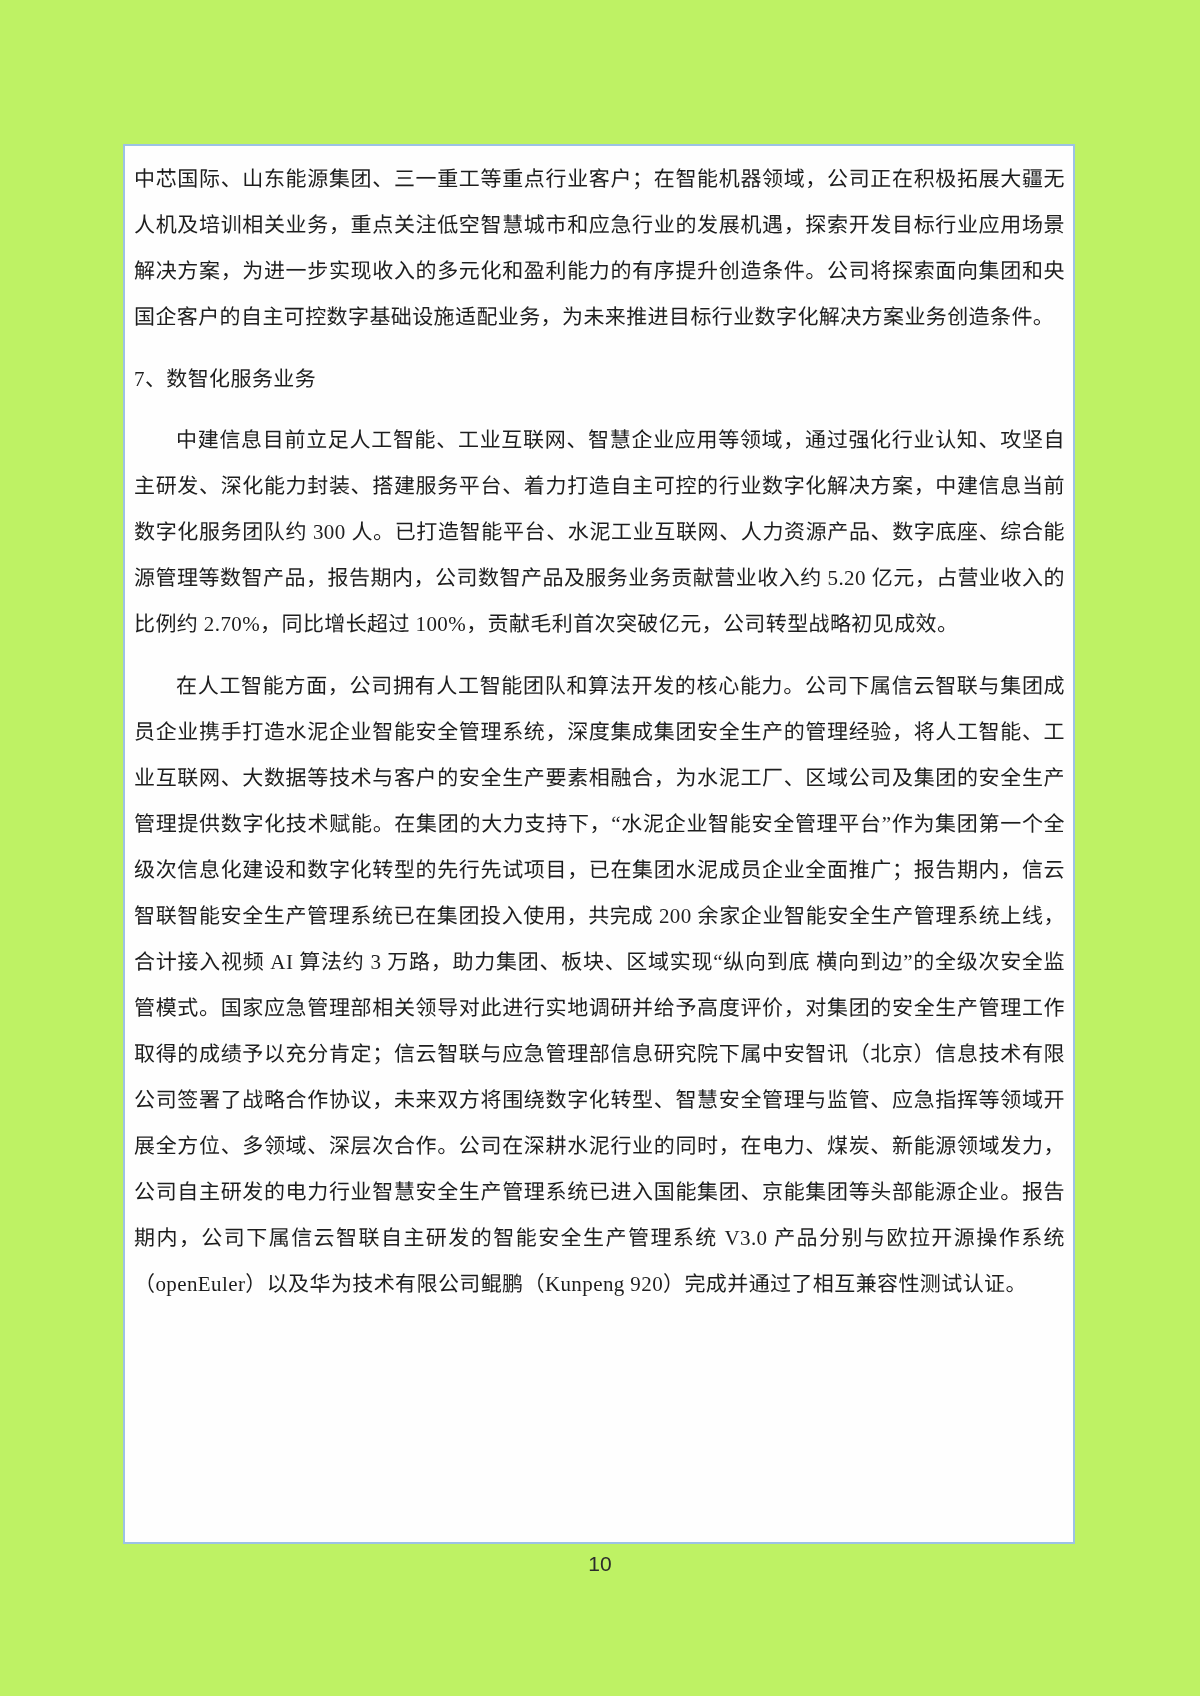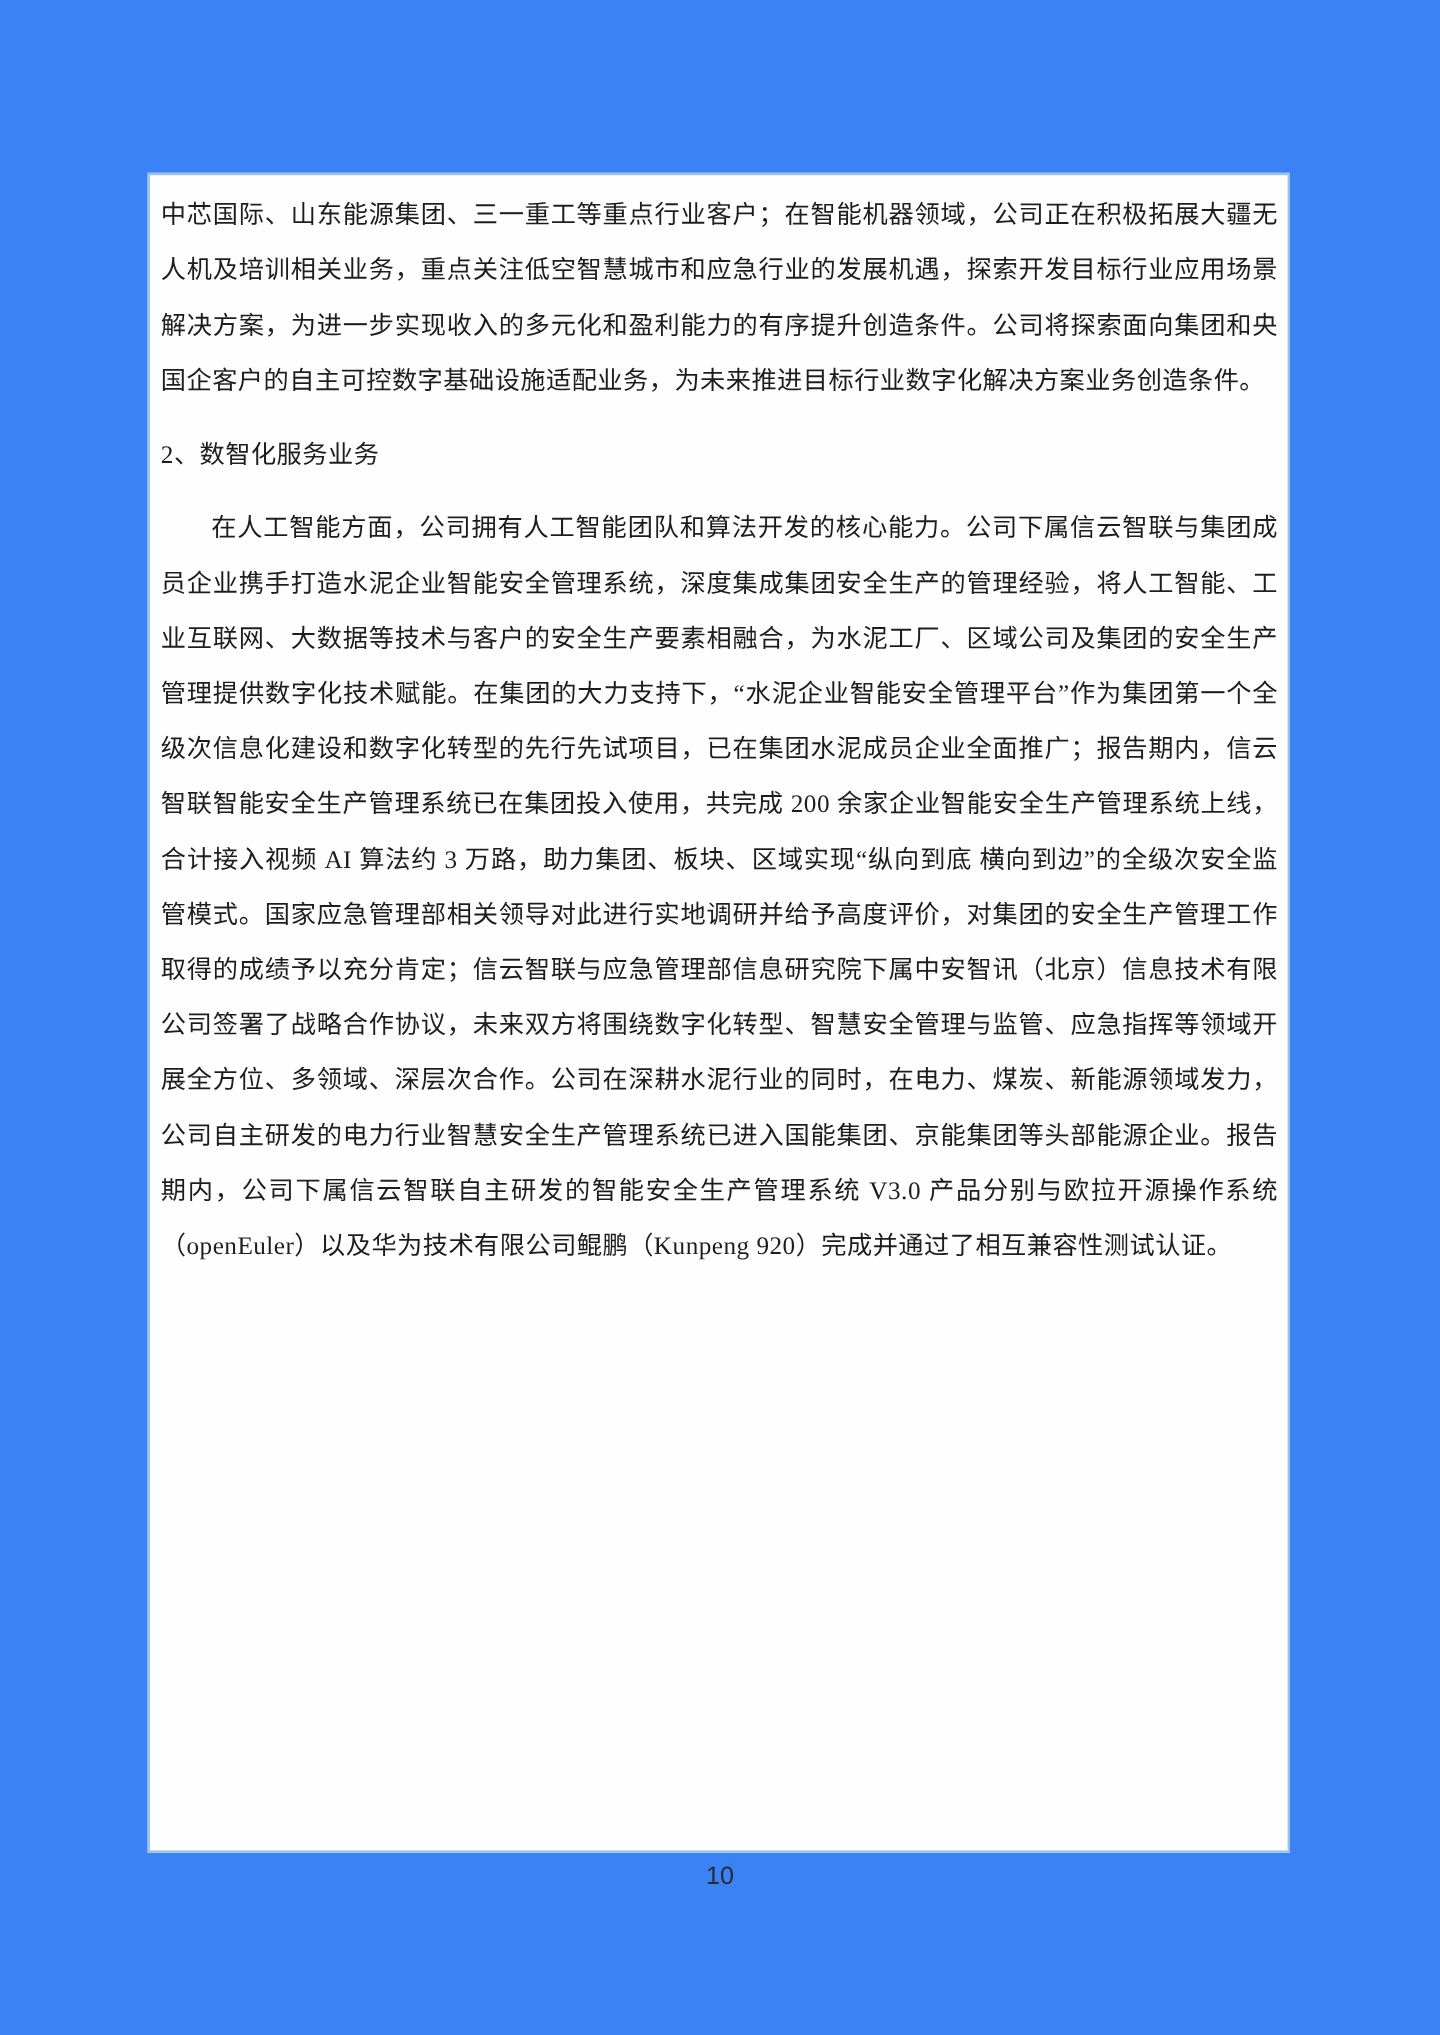--- a/index.html
+++ b/index.html
@@ -4,21 +4,21 @@
 <style>
   html, body {
     margin: 0;
     padding: 0;
     background: #ffffff;
   }
   .page {
     position: relative;
     width: 1200px;
     height: 1696px;
-    background: #3b82f6;
+    background: #bef264;
     font-family: "Liberation Serif", "DejaVu Serif", serif;
     overflow: hidden;
   }
   .content-box {
     position: absolute;
     left: 123px;
     top: 144px;
     width: 952px;
     height: 1400px;
     box-sizing: border-box;
@@ -62,22 +62,23 @@
 </style>
 </head>
 <body>
 
 <div class="page">
 
   <div class="content-box">
     <p class="continuation">中芯国际、山东能源集团、三一重工等重点行业客户；在智能机器领域，公司正在积极拓展大疆无人机及培训相关业务，重点关注低空智慧城市和应急行业的发展机遇，探索开发目标行业应用场景解决方案，为进一步实现收入的多元化和盈利能力的有序提升创造条件。公司将探索面向集团和央国企客户的自主可控数字基础设施适配业务，为未来推进目标行业数字化解决方案业务创造条件。</p>
 
 
-    <p class="heading">2、数智化服务业务</p>
+    <p class="heading">7、数智化服务业务</p>
 
 
+    <p class="indented">中建信息目前立足人工智能、工业互联网、智慧企业应用等领域，通过强化行业认知、攻坚自主研发、深化能力封装、搭建服务平台、着力打造自主可控的行业数字化解决方案，中建信息当前数字化服务团队约 300 人。已打造智能平台、水泥工业互联网、人力资源产品、数字底座、综合能源管理等数智产品，报告期内，公司数智产品及服务业务贡献营业收入约 5.20 亿元，占营业收入的比例约 2.70%，同比增长超过 100%，贡献毛利首次突破亿元，公司转型战略初见成效。</p>
 
     <p class="indented">在人工智能方面，公司拥有人工智能团队和算法开发的核心能力。公司下属信云智联与集团成员企业携手打造水泥企业智能安全管理系统，深度集成集团安全生产的管理经验，将人工智能、工业互联网、大数据等技术与客户的安全生产要素相融合，为水泥工厂、区域公司及集团的安全生产管理提供数字化技术赋能。在集团的大力支持下，“水泥企业智能安全管理平台”作为集团第一个全级次信息化建设和数字化转型的先行先试项目，已在集团水泥成员企业全面推广；报告期内，信云智联智能安全生产管理系统已在集团投入使用，共完成 200 余家企业智能安全生产管理系统上线，合计接入视频 AI 算法约 3 万路，助力集团、板块、区域实现“纵向到底 横向到边”的全级次安全监管模式。国家应急管理部相关领导对此进行实地调研并给予高度评价，对集团的安全生产管理工作取得的成绩予以充分肯定；信云智联与应急管理部信息研究院下属中安智讯（北京）信息技术有限公司签署了战略合作协议，未来双方将围绕数字化转型、智慧安全管理与监管、应急指挥等领域开展全方位、多领域、深层次合作。公司在深耕水泥行业的同时，在电力、煤炭、新能源领域发力，公司自主研发的电力行业智慧安全生产管理系统已进入国能集团、京能集团等头部能源企业。报告期内，公司下属信云智联自主研发的智能安全生产管理系统 V3.0 产品分别与欧拉开源操作系统（openEuler）以及华为技术有限公司鲲鹏（Kunpeng 920）完成并通过了相互兼容性测试认证。</p>
   </div>
 
   <div class="page-number">10</div>
 
 </div>
 
 </body></html>

